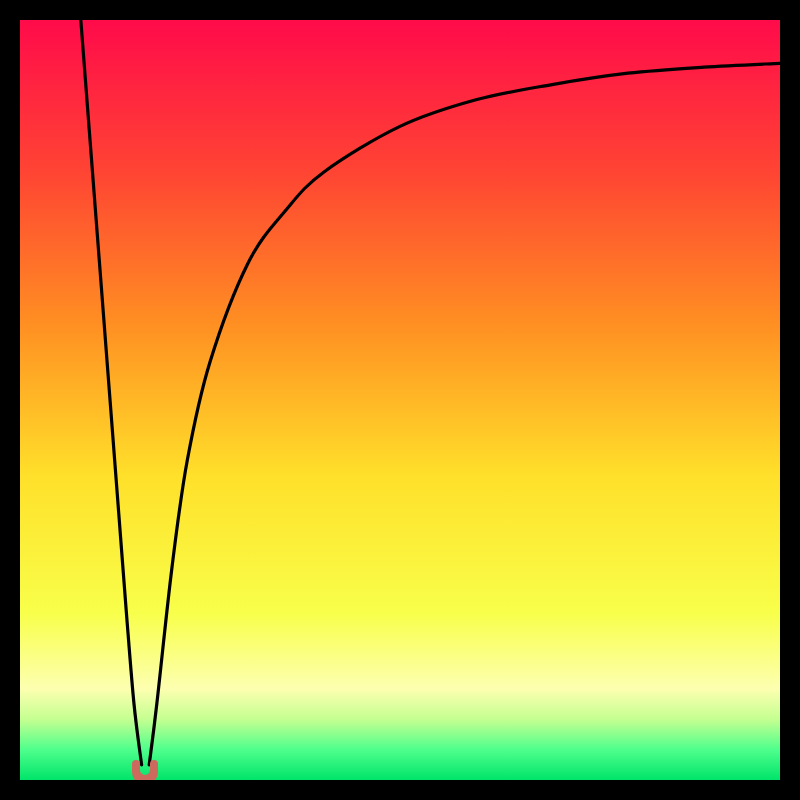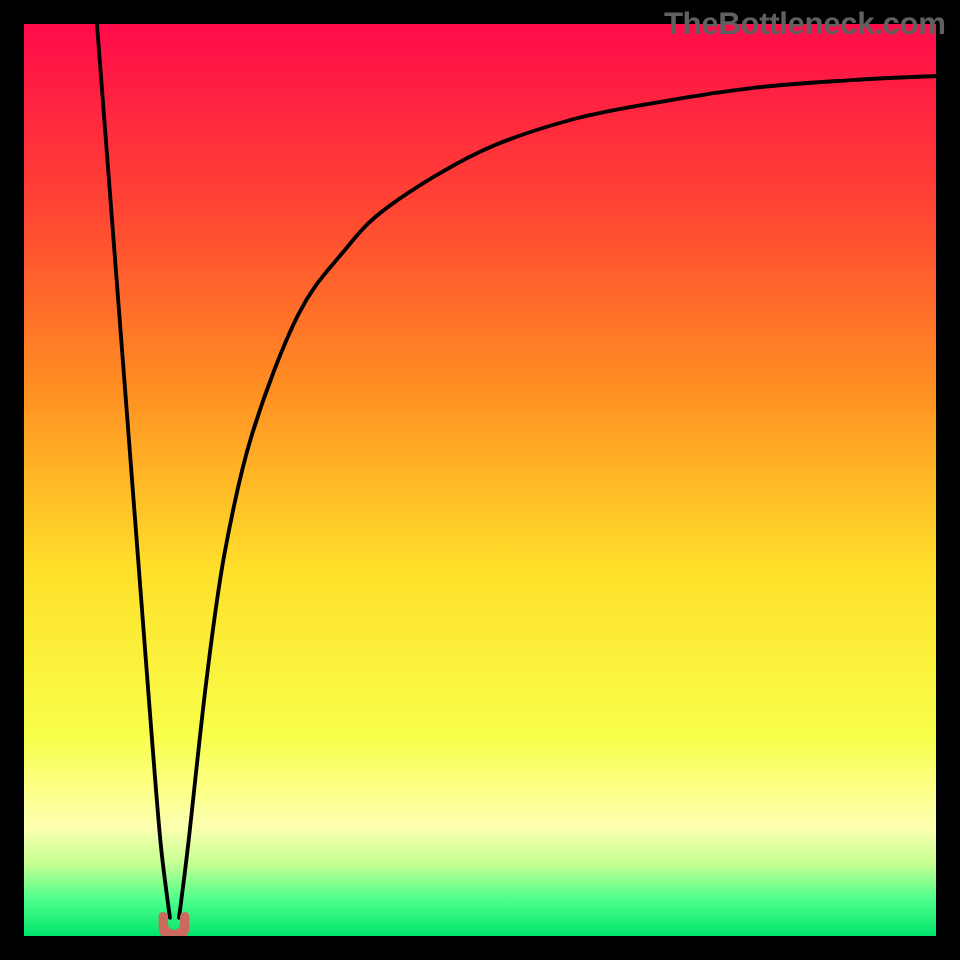--- a/index.html
+++ b/index.html
@@ -47,21 +47,20 @@
     transform: translate(-50%, -50%);
   }
   .marker svg {
     display: block;
   }
 </style>
 </head>
 <body>
 
 <div class="canvas">
-  <div class="watermark">TheBottleneck.com</div>
 
   <div class="plot-area">
     <svg class="gradient-fill" viewBox="0 0 760 760" preserveAspectRatio="none">
       <defs>
         <linearGradient id="heat" x1="0" y1="0" x2="0" y2="1">
             <stop offset="0%" stop-color="#ff0b4a"></stop>
             <stop offset="20%" stop-color="#ff4433"></stop>
             <stop offset="40%" stop-color="#ff8f22"></stop>
             <stop offset="60%" stop-color="#ffe02a"></stop>
             <stop offset="78%" stop-color="#f8ff4a"></stop>

